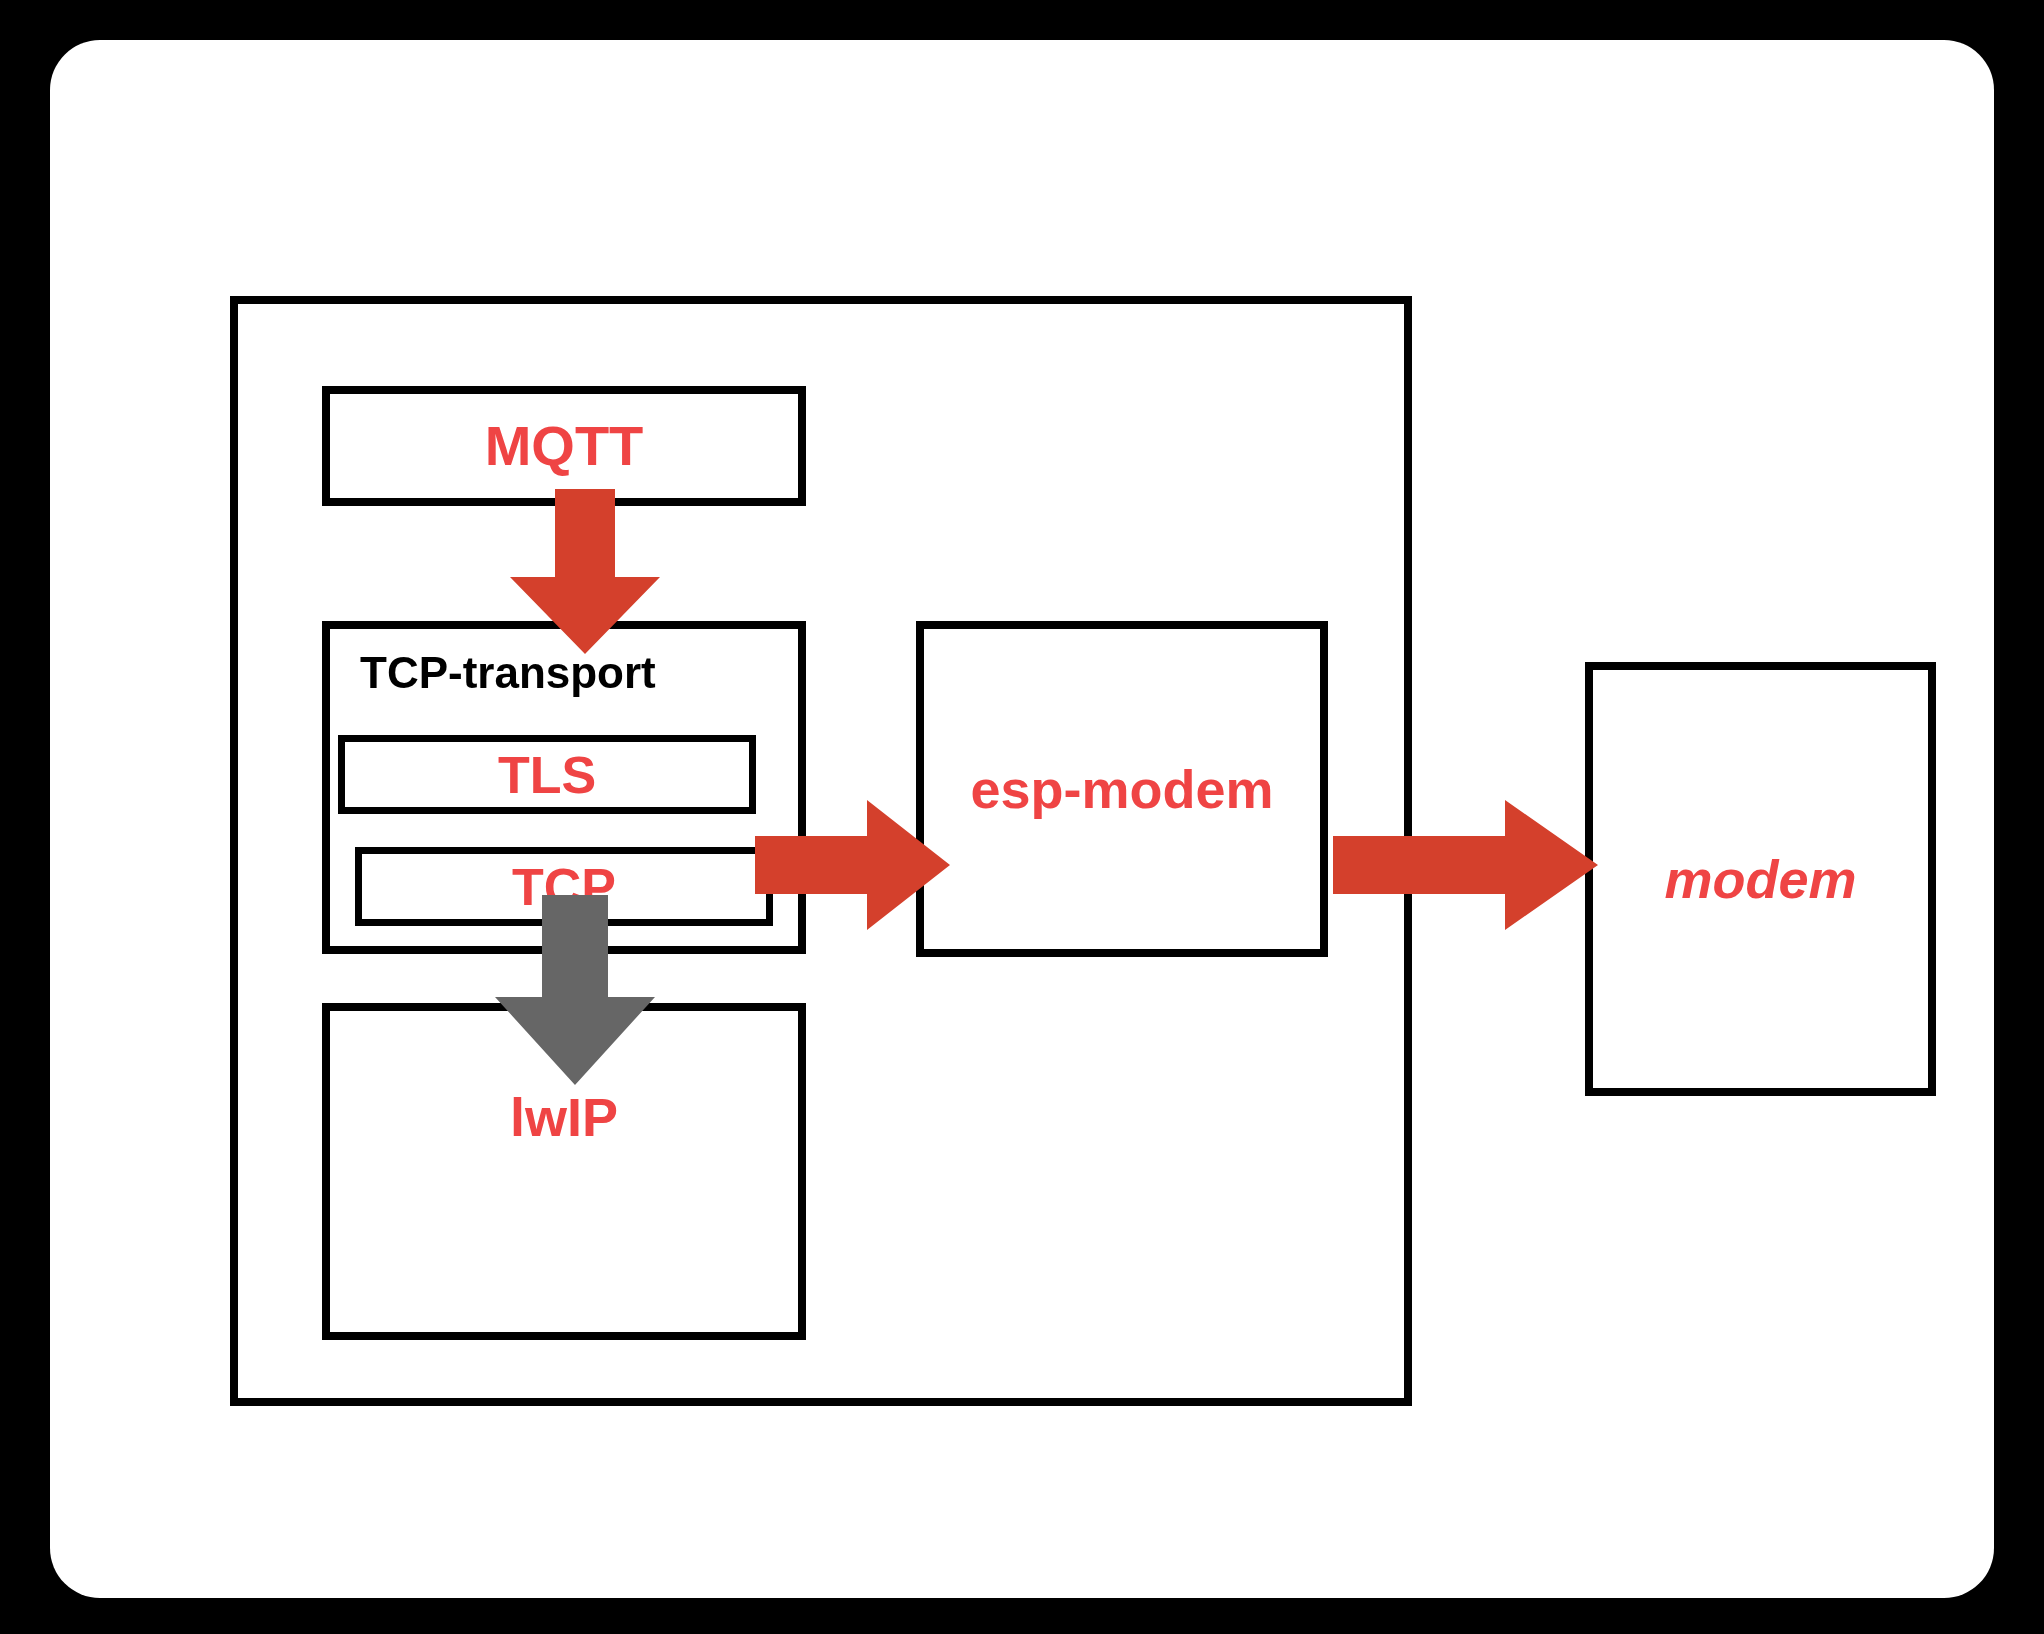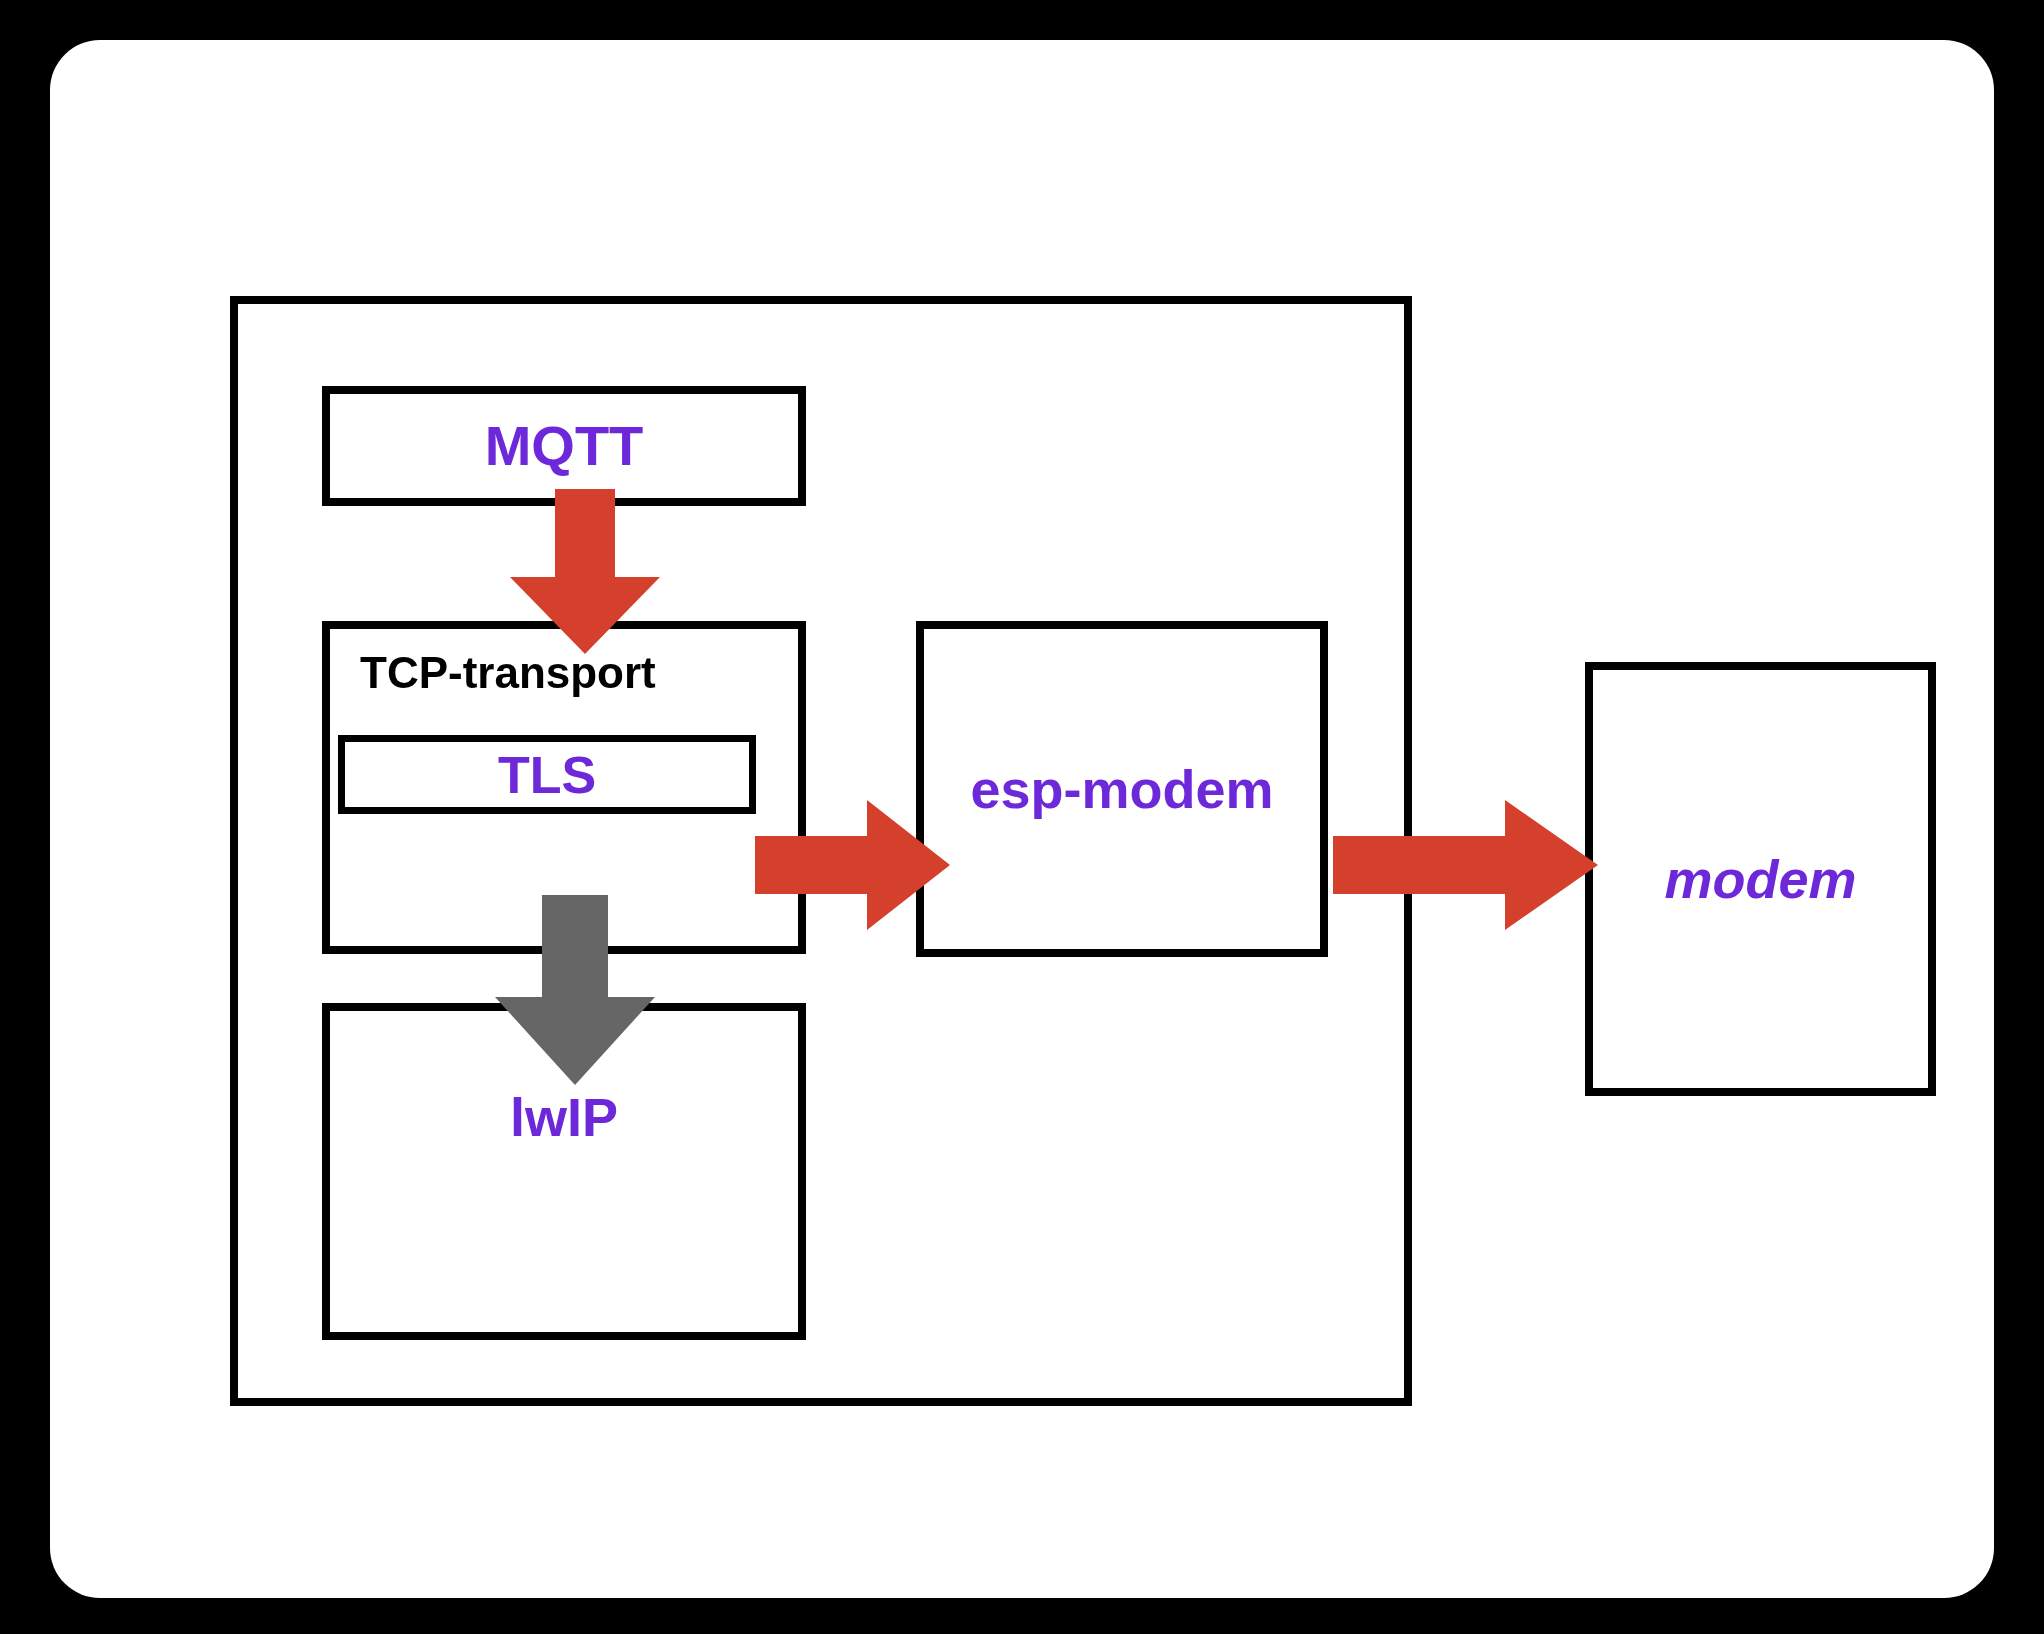--- a/index.html
+++ b/index.html
@@ -38,21 +38,21 @@
     position: absolute;
     box-sizing: border-box;
     border: 8px solid #000000;
     background: #ffffff;
     display: flex;
     align-items: center;
     justify-content: center;
   }
   .box > .label {
     font-family: "Liberation Sans", sans-serif;
-    color: #6d28d9;
+    color: #ef4444;
     font-weight: 700;
     white-space: nowrap;
     line-height: 1;
   }
 
   
   #outer-container {
     left: 180px;  top: 256px;
     width: 1182px; height: 1110px;
     align-items: flex-start;
@@ -146,20 +146,23 @@
     </div>
 
     <div class="box" id="tcp-transport-box">
       <span id="tcp-transport-label">TCP-transport</span>
     </div>
 
     <div class="box" id="tls-box">
       <span class="label">TLS</span>
     </div>
 
+    <div class="box" id="tcp-box">
+      <span class="label">TCP</span>
+    </div>
 
     <div class="box" id="lwip-box">
       <span class="label">lwIP</span>
     </div>
 
     <div class="box" id="esp-modem-box">
       <span class="label">esp-modem</span>
     </div>
 
     <div class="box" id="modem-box">

